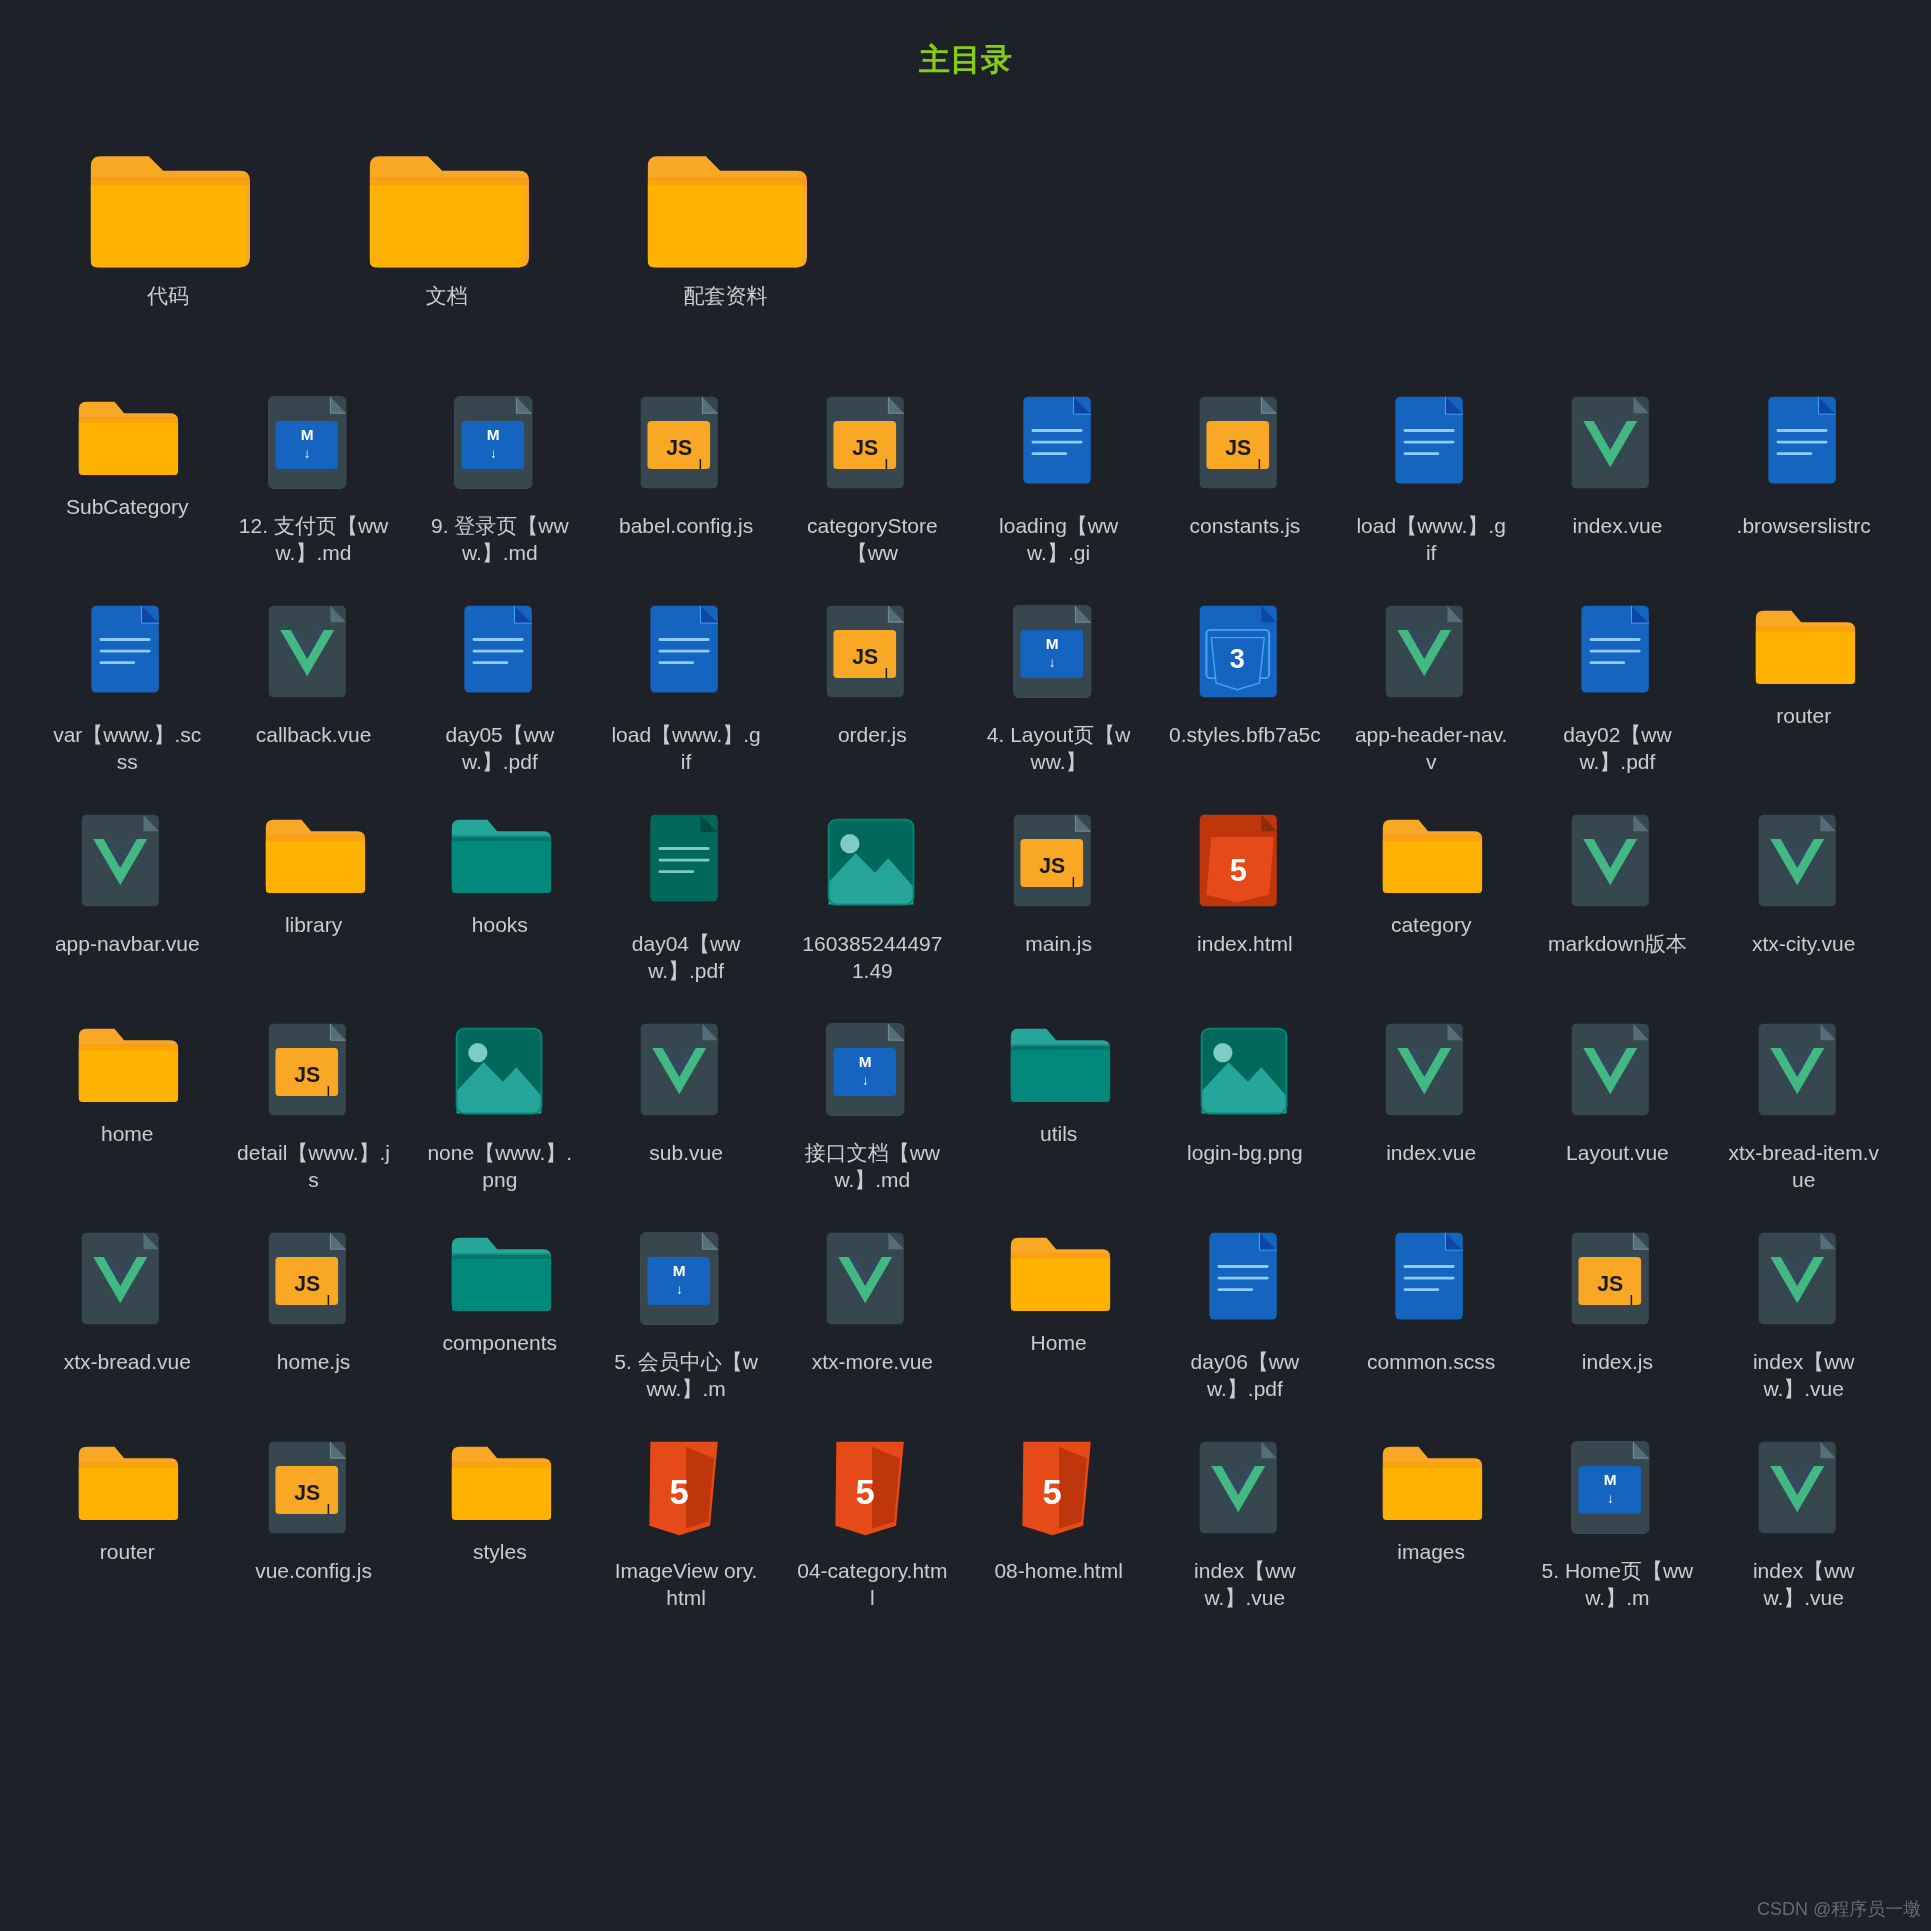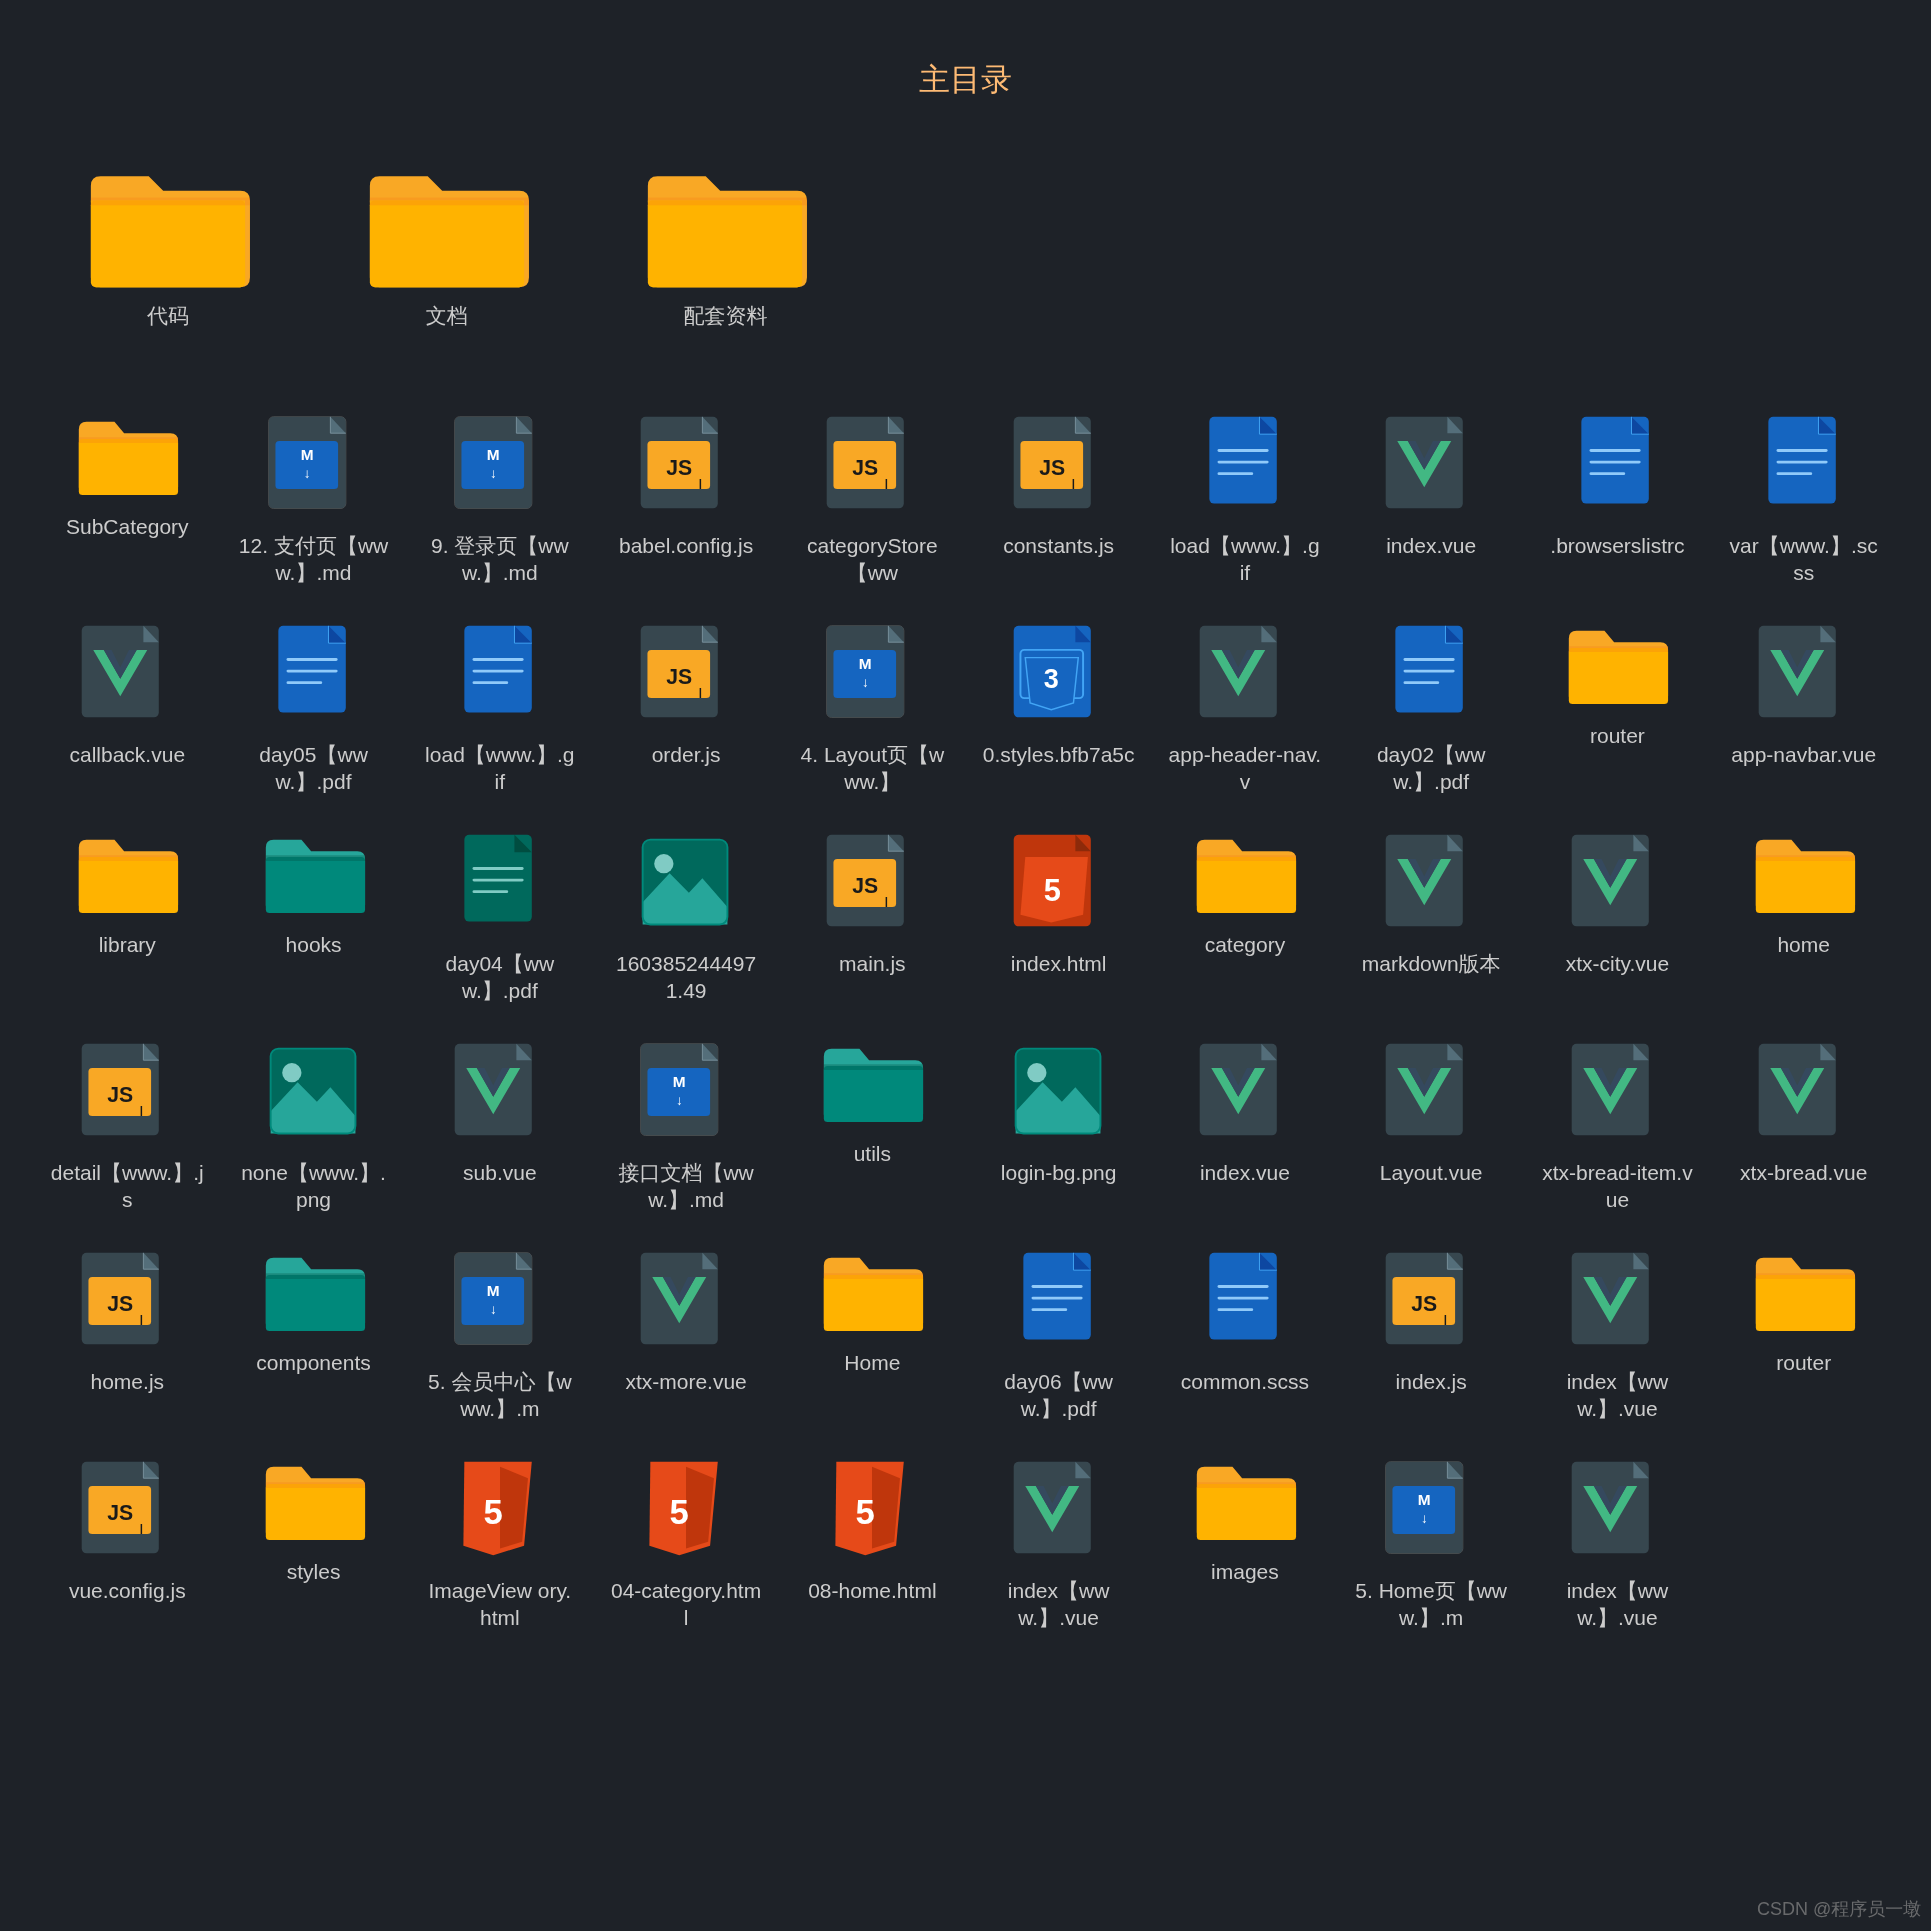--- a/index.html
+++ b/index.html
@@ -8,23 +8,23 @@
       font-family: 'Microsoft YaHei', 'PingFang SC', sans-serif;
       width: 1931px;
       min-height: 1931px;
       color: #ffffff;
       position: relative;
     }
 
     .main-title {
       text-align: center;
       font-size: 31px;
-      font-weight: normal;
-      padding: 59px 0 29px 0;
-      color: #fdba74;
+      font-weight: bold;
+      padding: 39px 0 29px 0;
+      color: #84cc16;
     }
 
     .top-section {
       display: flex;
       justify-content: flex-start;
       align-items: flex-start;
       padding: 19.3px 77px 39px 77px;
       gap: 97px;
     }
 
@@ -151,20 +151,31 @@
     <path d="M72,5 L88,22 L72,22 Z" fill="#546E7A"></path>
     <path d="M72,5 L72,22 L88,22" fill="none" stroke="#78909C" stroke-width="1"></path>
     <rect x="15" y="30" width="65" height="50" rx="4" fill="#F9A825"></rect>
     <text x="48" y="65" text-anchor="middle" fill="#1a1a1a" font-size="22" font-weight="bold">JS</text>
     <text x="70" y="78" text-anchor="middle" fill="#1a1a1a" font-size="12" font-weight="bold">|</text>
   </svg></div>
         <span class="file-label">categoryStore【ww</span>
       </div>
       <div class="file-item">
         <div><svg width="106" height="106" viewBox="0 0 110 110">
+    <rect x="18" y="5" width="70" height="90" rx="5" fill="#1565C0"></rect>
+    <path d="M70,5 L88,23 L70,23 Z" fill="#0D47A1"></path>
+    <path d="M70,5 L70,23 L88,23" fill="none" stroke="#42A5F5" stroke-width="1"></path>
+    <line x1="28" y1="40" x2="78" y2="40" stroke="#90CAF9" stroke-width="3" stroke-linecap="round"></line>
+    <line x1="28" y1="52" x2="78" y2="52" stroke="#90CAF9" stroke-width="3" stroke-linecap="round"></line>
+    <line x1="28" y1="64" x2="62" y2="64" stroke="#90CAF9" stroke-width="3" stroke-linecap="round"></line>
+  </svg></div>
+        <span class="file-label">loading【www.】.gi</span>
+      </div>
+      <div class="file-item">
+        <div><svg width="106" height="106" viewBox="0 0 110 110">
     <rect x="8" y="5" width="80" height="95" rx="5" fill="#37474F"></rect>
     <path d="M72,5 L88,22 L72,22 Z" fill="#546E7A"></path>
     <path d="M72,5 L72,22 L88,22" fill="none" stroke="#78909C" stroke-width="1"></path>
     <rect x="15" y="30" width="65" height="50" rx="4" fill="#F9A825"></rect>
     <text x="48" y="65" text-anchor="middle" fill="#1a1a1a" font-size="22" font-weight="bold">JS</text>
     <text x="70" y="78" text-anchor="middle" fill="#1a1a1a" font-size="12" font-weight="bold">|</text>
   </svg></div>
         <span class="file-label">constants.js</span>
       </div>
       <div class="file-item">

